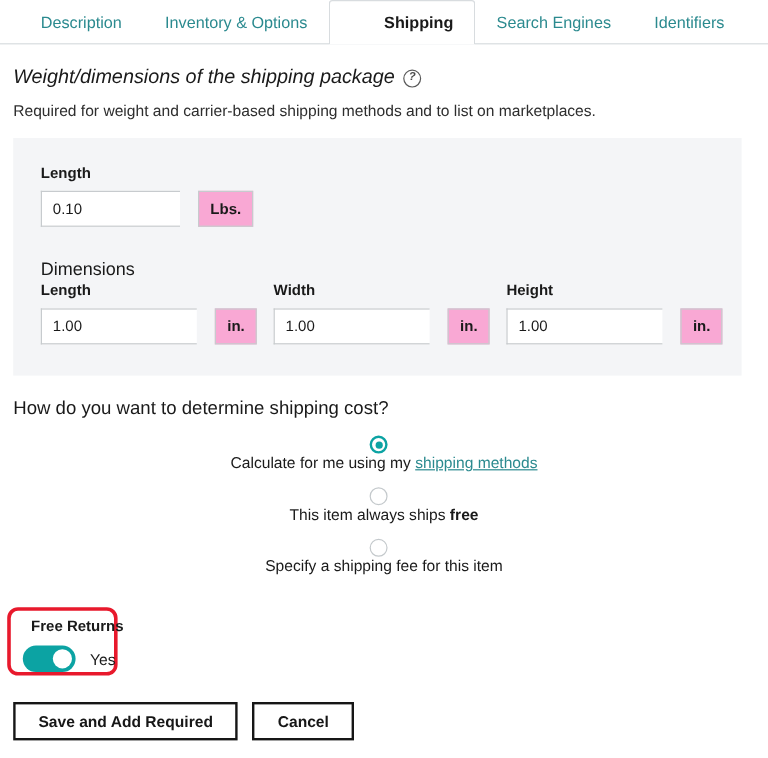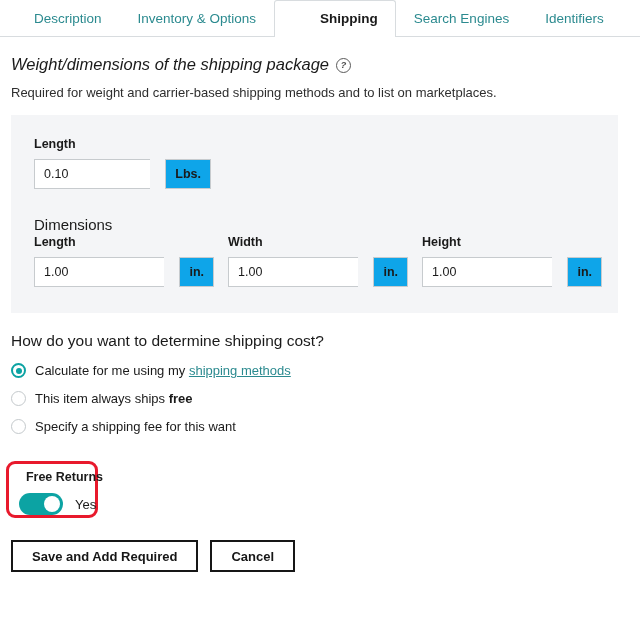--- a/index.html
+++ b/index.html
@@ -118,21 +118,21 @@
     color: #1a1a1a;
     padding: 0 9px;
     box-sizing: border-box;
     height: 30px;
     outline: none;
     border-radius: 0;
     min-width: 0;
   }
   .input-addon {
     border: 1px solid #c7cbce;
-    background: #0ea5e9;
+    background: #f9a8d4;
     font-size: 12.5px;
     font-weight: bold;
     color: #1a1a1a;
     display: flex;
     align-items: center;
     justify-content: center;
     padding: 0 9px;
     box-sizing: border-box;
     height: 30px;
     white-space: nowrap;
@@ -162,20 +162,21 @@
     margin: 19px 0 0 0;
     font-weight: normal;
   }
   .radio-row {
     display: flex;
     align-items: center;
     margin-top: 13px;
     font-size: 13px;
     color: #1a1a1a;
     cursor: pointer;
+    flex-direction: column;
   }
   .radio {
     width: 15px;
     height: 15px;
     border-radius: 50%;
     border: 1.6px solid #c4c9cc;
     box-sizing: border-box;
     margin-right: 9px;
     flex: none;
     background: #ffffff;
@@ -357,21 +358,21 @@
 
   <div class="radio-row">
     <span class="radio"></span>
     <span class="radio-label">
       <span>This item always ships </span><span class="strong">free</span>
     </span>
   </div>
 
   <div class="radio-row">
     <span class="radio"></span>
-    <span class="radio-label">Specify a shipping fee for this want</span>
+    <span class="radio-label">Specify a shipping fee for this item</span>
   </div>
 
   <div class="returns-wrap">
     <div class="annotation-box"></div>
     <div class="returns-label">Free Returns</div>
     <div class="toggle-row">
       <div class="toggle">
         <div class="knob"></div>
       </div>
       <div class="toggle-text">Yes</div>

